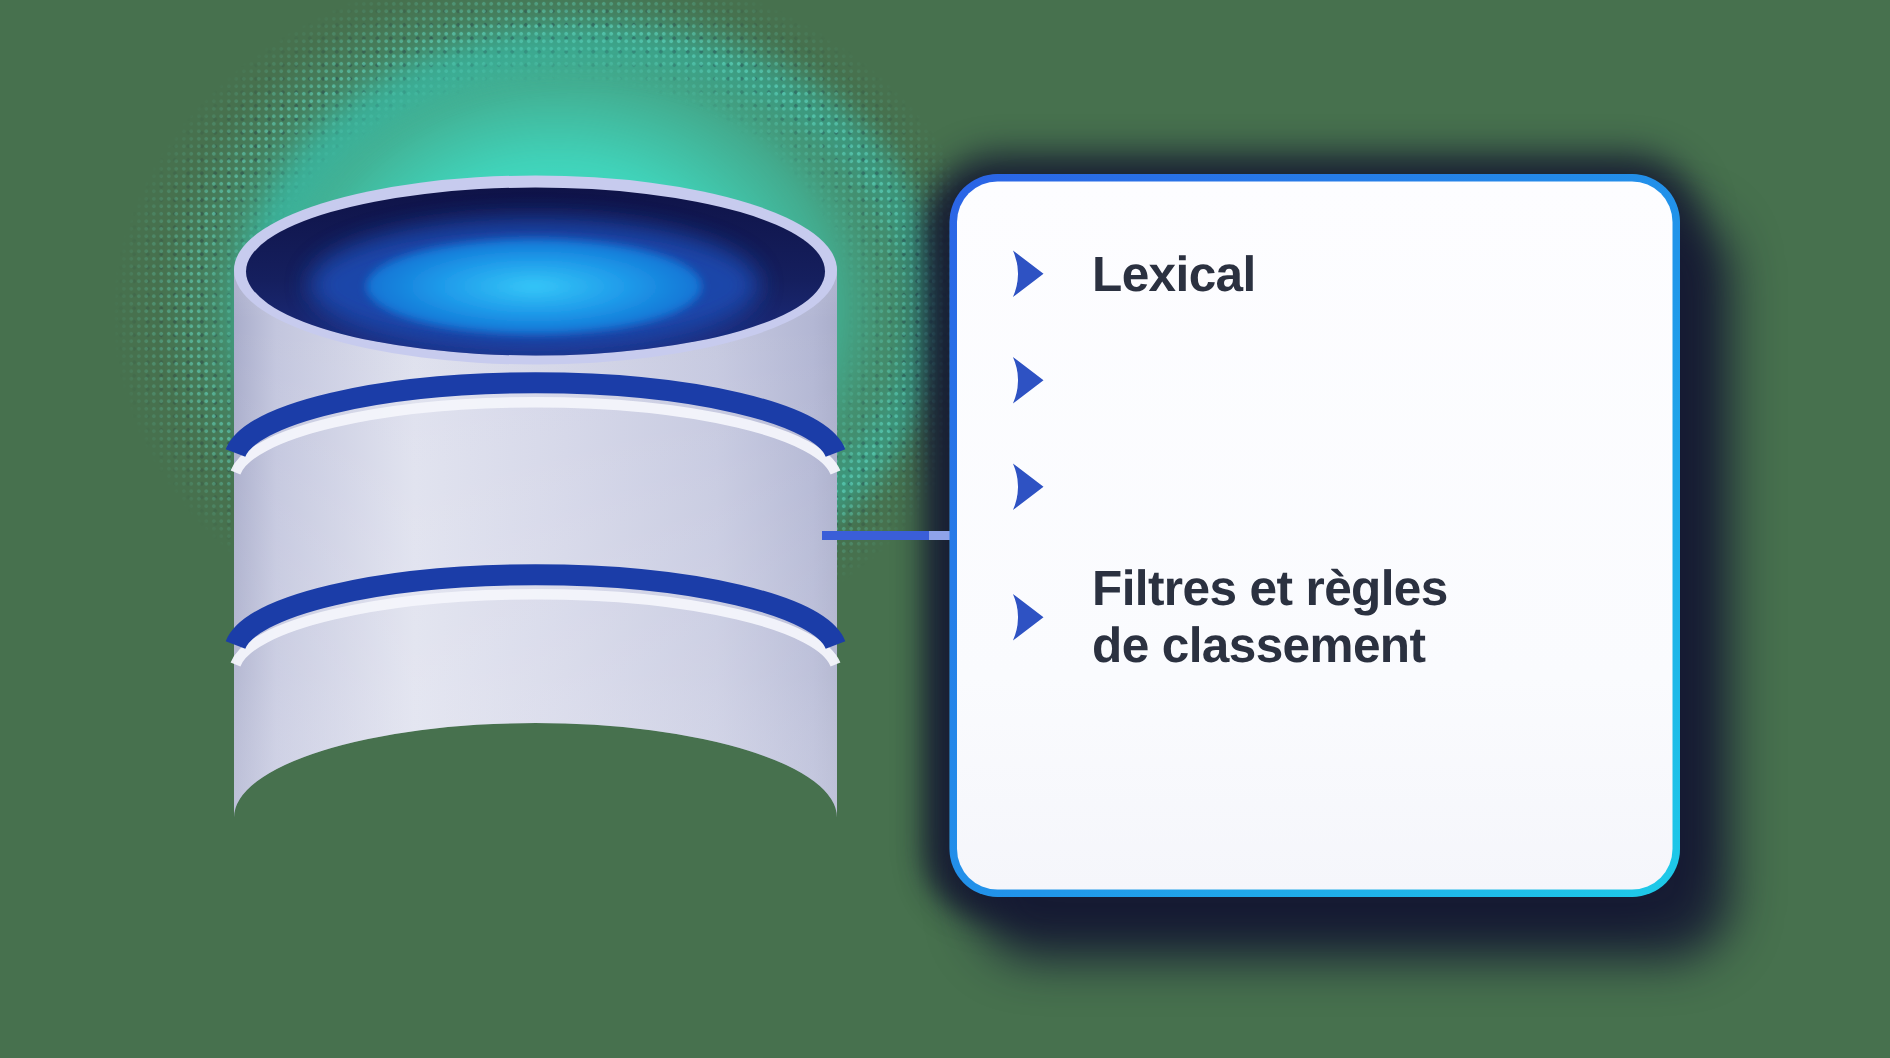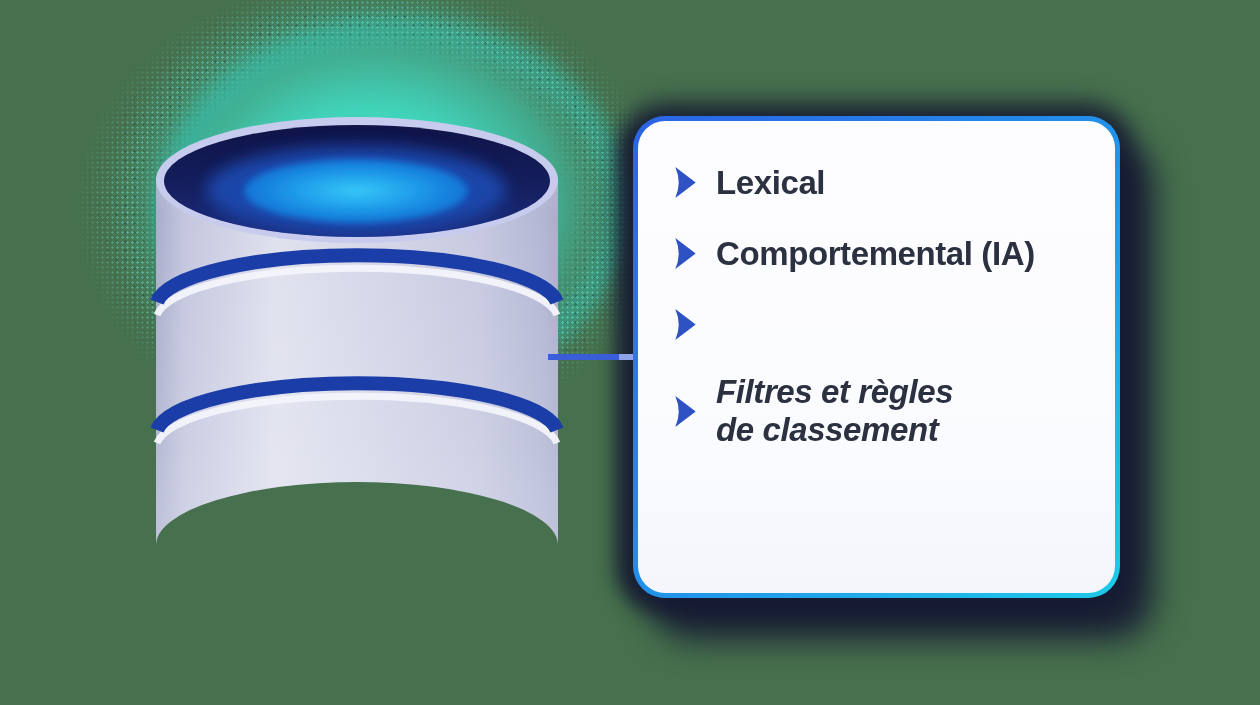--- a/index.html
+++ b/index.html
@@ -95,23 +95,23 @@
     background: linear-gradient(180deg, #fdfdff 0%, #fafbfe 70%, #f5f6fb 100%);
     box-sizing: border-box;
     padding: 26px 10px 0 34px;
     display: flex;
     flex-direction: column;
   }
   .item {
     display: flex;
     align-items: center;
     height: 71px;
-    gap: 18px;
-  }
-  .item.tall { height: 86px; margin-top: 8px; font-style: italic; }
+    gap: 30px;
+  }
+  .item.tall { height: 86px; margin-top: 8px; }
   .chev { width: 26px; height: 33px; flex: 0 0 26px; }
   .chev path { fill: #2e52c3; }
   .label {
     font-size: 33px;
     font-weight: 700;
     line-height: 1.15;
     color: #2b3140;
     letter-spacing: -0.4px;
     white-space: pre-line;
   }
@@ -191,21 +191,20 @@
           <path d="M3,1 L24,17 L3,33 Q10,17 3,1 Z"></path>
         </svg>
         <span class="label">Lexical</span>
       </div>
 
 
       <div class="item">
         <svg class="chev" viewBox="0 0 26 34">
           <path d="M3,1 L24,17 L3,33 Q10,17 3,1 Z"></path>
         </svg>
-        <span class="label">Comportemental (IA)</span>
       </div>
 
       <div class="item">
         <svg class="chev" viewBox="0 0 26 34">
           <path d="M3,1 L24,17 L3,33 Q10,17 3,1 Z"></path>
         </svg>
       </div>
 
       <div class="item tall">
         <svg class="chev" viewBox="0 0 26 34">

